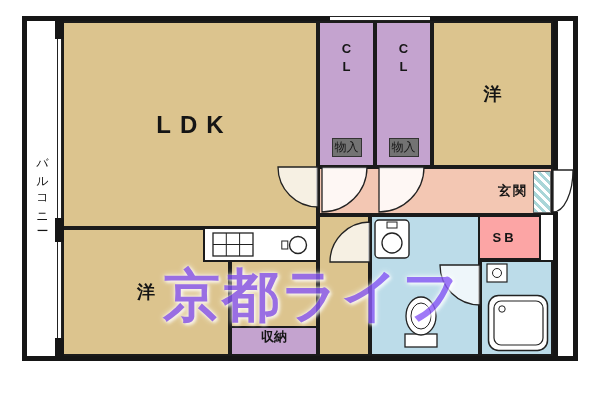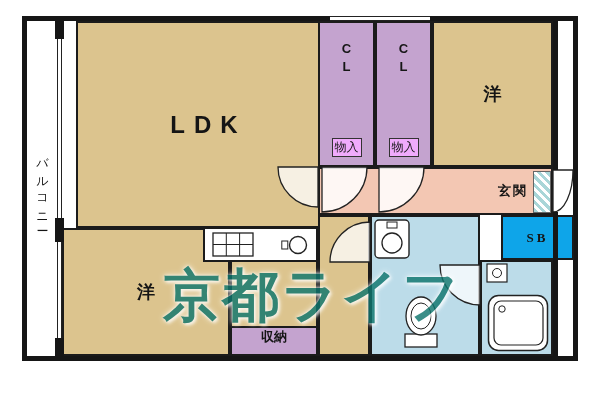--- a/index.html
+++ b/index.html
@@ -15,42 +15,42 @@
 
   .tan  { background:#dcc48e; }
   .purp { background:#c4a3cf; }
   .blue { background:#bcdce9; }
   .pink { background:#f3c7b3; }
 
   .balcony { left:27px; top:21px; width:30px; height:335px; background:#fff; border:none;
              display:flex; align-items:center; justify-content:center; }
   .vtext { writing-mode:vertical-rl; text-orientation:upright; font-size:12px; letter-spacing:5px; }
 
-  .ldk { left:76px; top:21px; width:256px; height:207px; }
+  .ldk { left:62px; top:21px; width:256px; height:207px; }
   .ldk-label { font-size:24px; font-weight:700; letter-spacing:9px; text-indent:9px; }
   .room-size { font-size:18px; font-weight:600; }
   .room-label { font-size:18px; font-weight:600; }
 
   .closet { display:flex; flex-direction:column; align-items:center; justify-content:space-between;
             padding:18px 0 8px; }
   .closet1 { left:318px; top:21px; width:57px; height:146px; }
   .closet2 { left:375px; top:21px; width:57px; height:146px; }
   .cl-label { writing-mode:vertical-rl; text-orientation:upright; font-size:13px; font-weight:700; letter-spacing:3px; }
-  .sub-label { background:#f0abfc; border:1px solid #333; padding:0 2px; font-size:12px; white-space:nowrap; }
+  .sub-label { background:#737373; border:1px solid #333; padding:0 2px; font-size:12px; white-space:nowrap; }
 
   .western1 { left:432px; top:21px; width:121px; height:146px; }
   .western2 { left:62px;  top:228px; width:168px; height:128px; }
 
   .entry { left:318px; top:167px; width:235px; height:48px; }
   .entry-label { position:absolute; left:178px; top:13px; font-size:13px; font-weight:700; letter-spacing:2px; }
   .mat { position:absolute; left:213px; top:2px; width:18px; height:42px;
          background:repeating-linear-gradient(45deg,#a9d6d8 0 3px,#ffffff 3px 6px);
          border:1px solid #666; box-sizing:border-box; }
 
-  .sb { left:501px; top:215px; width:73px; height:45px; background:#0ea5e9;font-family:Liberation Serif, serif; }
+  .sb { left:468px; top:215px; width:73px; height:45px; background:#fca5a5; }
   .sb span { font-size:13px; font-weight:700; letter-spacing:3px; }
 
   .hall   { left:318px; top:215px; width:52px; height:141px; }
   .midcol { left:230px; top:228px; width:88px; height:128px; }
   .washroom { left:370px; top:215px; width:110px; height:141px; }
   .bath   { left:480px; top:260px; width:73px; height:96px; }
   .oshiire { left:230px; top:326px; width:88px; height:30px; z-index:2;
              display:flex; align-items:flex-start; justify-content:center; }
   .oshiire span { font-size:13px; font-weight:700; }
 
@@ -69,21 +69,21 @@
   .window-v { position:absolute; left:57px; top:21px; width:5px; height:335px; background:#fff;
               box-sizing:border-box; border-left:1.5px solid #222; border-right:1.5px solid #222; z-index:5; }
   .window-top { position:absolute; left:330px; top:16px; width:100px; height:5px; background:#fff;
                 box-sizing:border-box; border-top:1.2px solid #222; border-bottom:1.2px solid #222; z-index:6; }
 
   .fixture { position:absolute; z-index:3; }
   .arcs { position:absolute; left:0; top:0; z-index:4; pointer-events:none; }
 
   .watermark { position:absolute; left:163px; top:258px; z-index:7;
                font-size:57px; font-weight:700; letter-spacing:2px;
-               color:#0f766e; opacity:.82; white-space:nowrap;
+               color:#8b5cf6; opacity:.82; white-space:nowrap;
                text-shadow:0 0 3px #fff, 0 0 6px #fff, 2px 2px 3px rgba(255,255,255,.8); }
 </style>
 </head>
 <body>
 
 <div id="canvas">
 
   <div class="outer"></div>
 
   <div class="room balcony">

